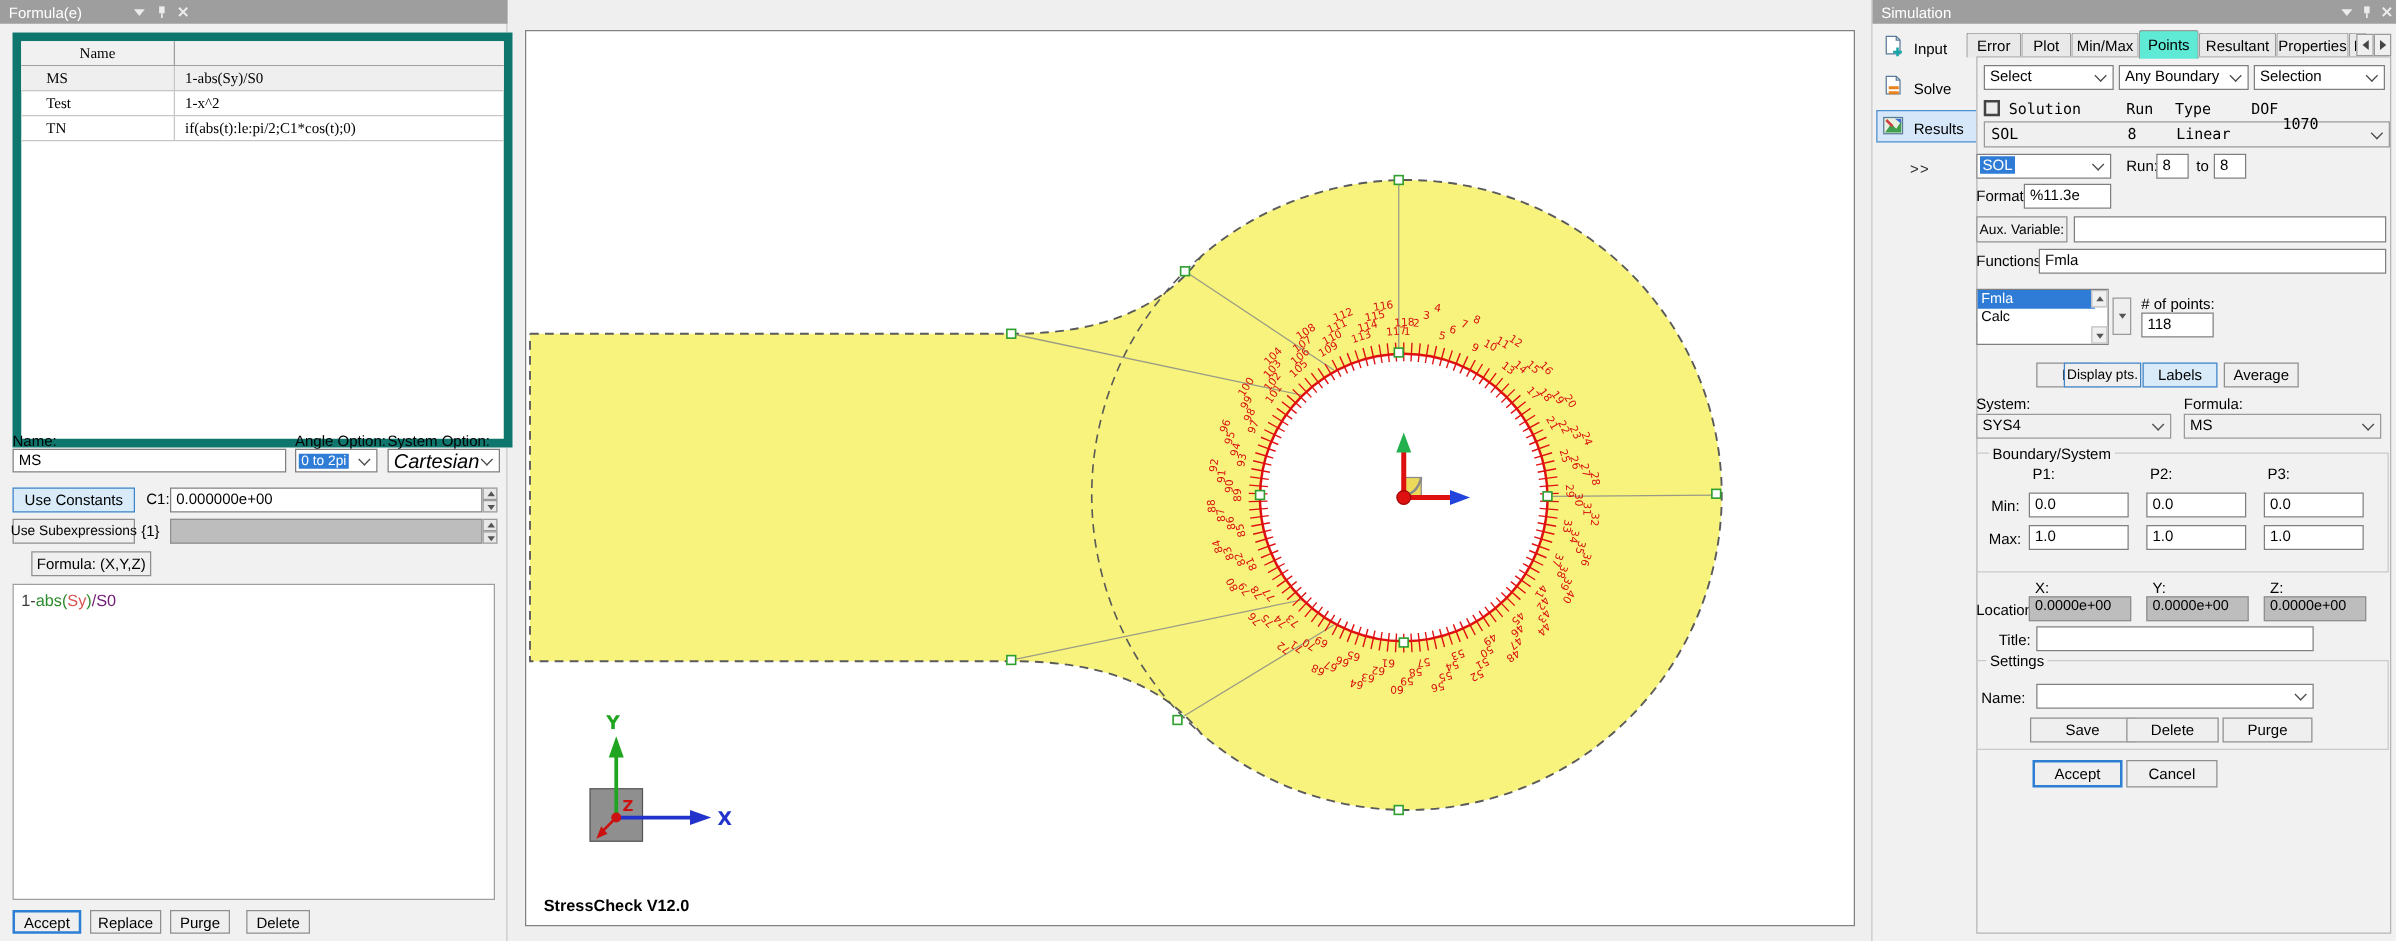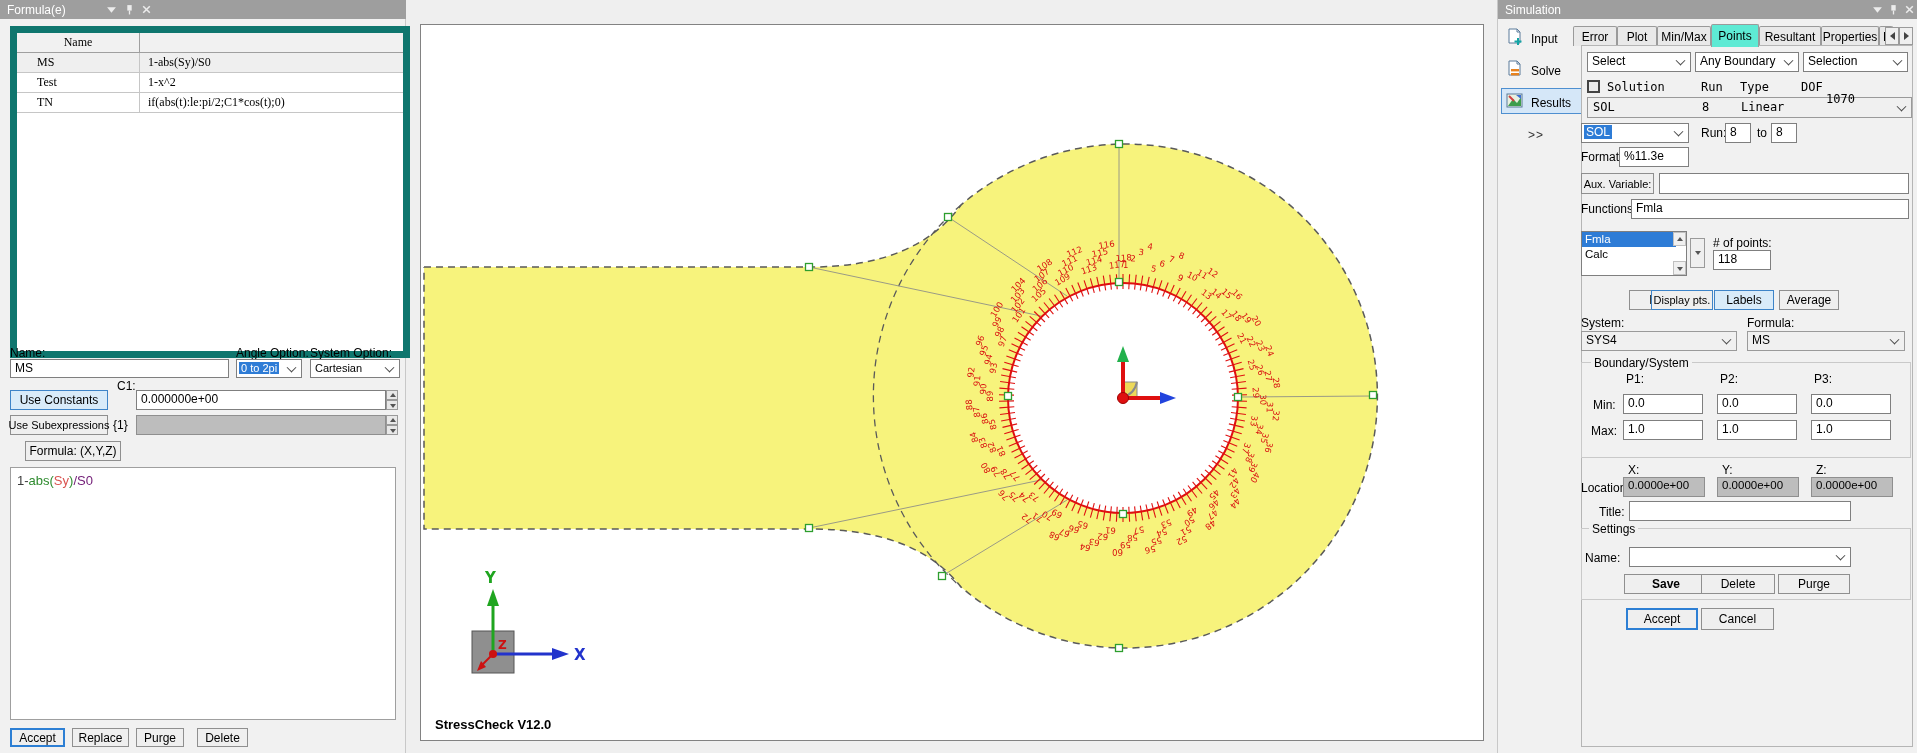--- a/index.html
+++ b/index.html
@@ -95,26 +95,26 @@
     <div class="inp" style="left:10px;top:359px;width:219px;height:19px;">MS</div>
 
     <div class="lbl" style="left:236px;top:346px;">Angle Option:</div>
     <div class="combo" style="left:236px;top:359px;width:66px;height:19px;padding-left:2px;">
       <span class="selhl" style="font-size:11px;">0 to 2pi</span>
       <span class="chev"></span>
     </div>
 
     <div class="lbl" style="left:310px;top:346px;">System Option:</div>
     <div class="combo" style="left:310px;top:359px;width:90px;height:19px;">
-      <span style="font-size:11px;">Cartesian</span>
+      <span style="font-size:16px;font-style:italic;">Cartesian</span>
       <span class="chev"></span>
     </div>
 
     <div class="btn toggled" style="left:10px;top:390px;width:98px;height:20px;">Use Constants</div>
-    <div class="lbl" style="left:117px;top:379px;">C1:</div>
+    <div class="lbl" style="left:117px;top:392px;">C1:</div>
     <div class="inp" style="left:136px;top:390px;width:250px;height:20px;">0.000000e+00</div>
     <div class="spin" style="left:386px;top:390px;height:20px;">
       <div class="up">
           <span class="tri-up"></span>
         </div>
       <div class="dn">
           <span class="tri-dn"></span>
         </div>
     </div>
 
@@ -594,20 +594,20 @@
 
     <div class="lbl" style="left:101px;top:505px;">Title:</div>
     <div class="inp" style="left:131px;top:501px;width:222px;height:20px;"></div>
 
     <div class="group" style="left:83px;top:528px;width:330px;height:72px;"></div>
     <div class="group-title" style="left:91px;top:522px;">Settings</div>
     <div class="lbl" style="left:87px;top:551px;">Name:</div>
     <div class="combo" style="left:131px;top:547px;width:222px;height:20px;">
       <span></span><span class="chev"></span>
     </div>
-    <div class="btn" style="left:126px;top:574px;width:84px;height:20px;font-weight:bold;">Save</div>
+    <div class="btn" style="left:126px;top:574px;width:84px;height:20px;">Save</div>
     <div class="btn" style="left:203px;top:574px;width:74px;height:20px;">Delete</div>
     <div class="btn" style="left:280px;top:574px;width:72px;height:20px;">Purge</div>
 
     <div class="btn primary" style="left:128px;top:608px;width:72px;height:22px;">Accept</div>
     <div class="btn" style="left:203px;top:608px;width:73px;height:22px;">Cancel</div>
   </div>
 </div>
 
 </body></html>

